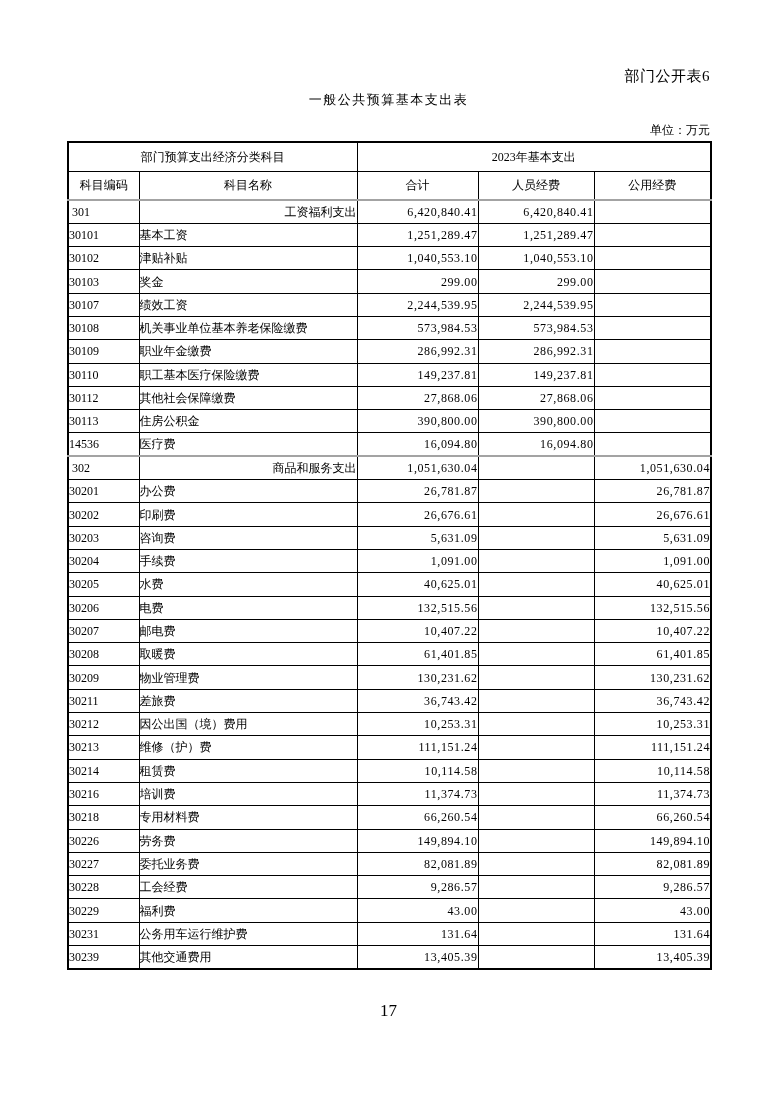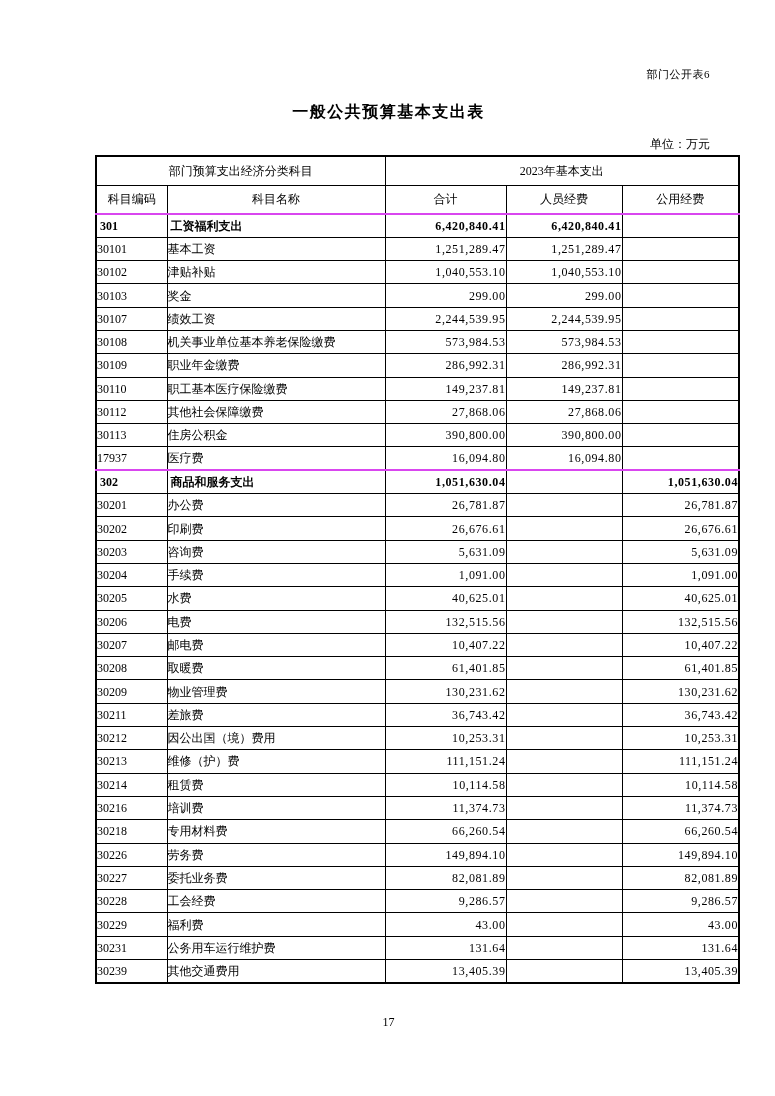--- a/index.html
+++ b/index.html
@@ -16,68 +16,67 @@
     font-family: "Liberation Serif", "DejaVu Serif", serif;
     overflow: hidden;
   }
   .content {
     width: 643px;
     margin-left: 67px;
   }
   .doc-label {
     padding-top: 67px;
     text-align: right;
-    font-size: 11px;
+    font-size: 15px;
     letter-spacing: 0.5px;
   }
   .title {
-    margin: 20px 0 0 0;
+    margin: 5px 0 0 0;
     text-align: center;
-    font-size: 16px;
-    font-weight: 700;
+    font-size: 13px;
+    font-weight: 400;
     letter-spacing: 1.5px;
   }
   .unit-note {
     margin-top: 13px;
     margin-bottom: 2px;
     text-align: right;
     font-size: 12px;
   }
   table.budget-table {
     width: 100%;
     border-collapse: collapse;
     table-layout: fixed;
     border: 2px solid #000;
-    margin-left: 28px;
   }
   .budget-table th, .budget-table td {
     border: 1px solid #000;
     font-size: 12px;
     font-weight: 400;
     padding: 0;
     white-space: nowrap;
     overflow: hidden;
     line-height: 1;
   }
   .budget-table thead tr { height: 29px; }
   .budget-table thead th { text-align: center; }
   .budget-table tbody tr { height: 23.3px; }
   .budget-table tbody tr.section td {
-    border-top: 2px solid #d946ef;
-    font-weight: 700;
+    border-top: 2px solid #a3a3a3;
+    font-weight: 400;
   }
   .c-code { text-align: left; padding-right: 10px; }
   tr.section .c-code { text-align: left; padding-left: 3px; padding-right: 0; }
   .c-name { text-align: left; padding-left: 22px; }
-  tr.section .c-name { padding-left: 3px; }
+  tr.section .c-name { padding-left: 3px; text-align: right; }
   .c-num { text-align: right; padding-right: 7px; letter-spacing: 0.6px; }
   .page-number {
     margin-top: 31px;
     text-align: center;
-    font-size: 12px;
+    font-size: 17px;
   }
 </style>
 </head>
 <body>
 
 <div class="page">
   <div class="content">
 
     <div class="doc-label">部门公开表6</div>
 
@@ -171,21 +170,21 @@
     <td class="c-num"></td>
   </tr>
           <tr>
     <td class="c-code">30113</td>
     <td class="c-name">住房公积金</td>
     <td class="c-num">390,800.00</td>
     <td class="c-num">390,800.00</td>
     <td class="c-num"></td>
   </tr>
           <tr>
-    <td class="c-code">17937</td>
+    <td class="c-code">14536</td>
     <td class="c-name">医疗费</td>
     <td class="c-num">16,094.80</td>
     <td class="c-num">16,094.80</td>
     <td class="c-num"></td>
   </tr>
           <tr class="section">
     <td class="c-code">302</td>
     <td class="c-name">商品和服务支出</td>
     <td class="c-num">1,051,630.04</td>
     <td class="c-num"></td>

